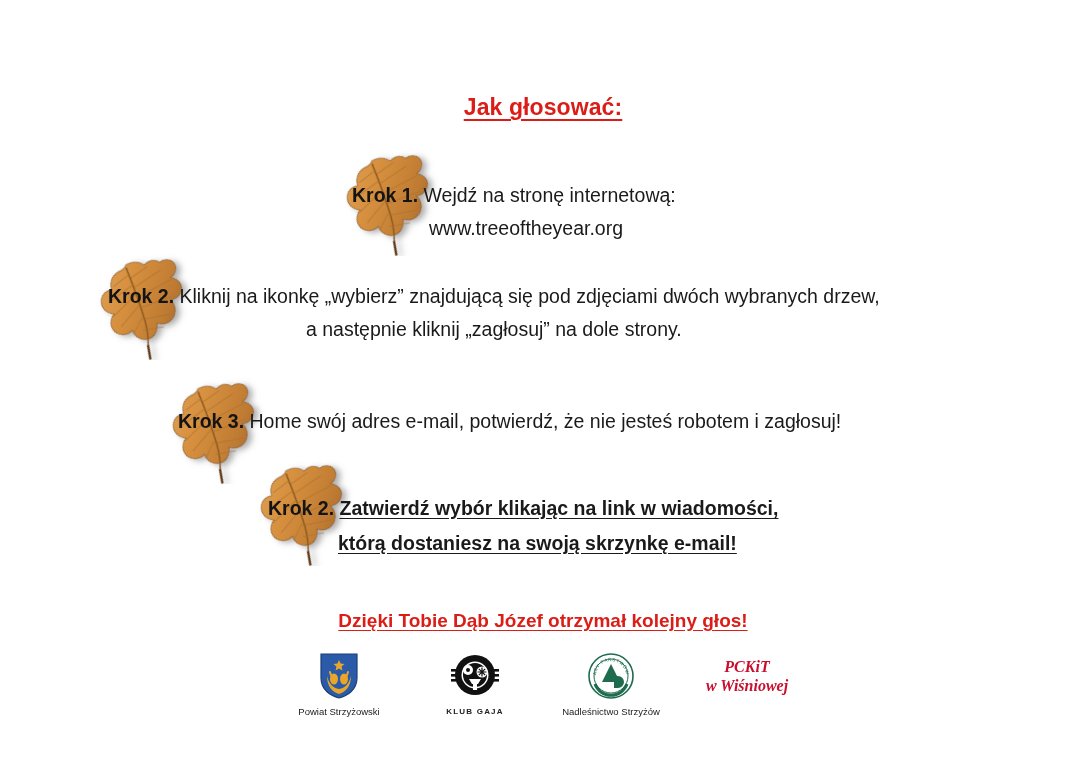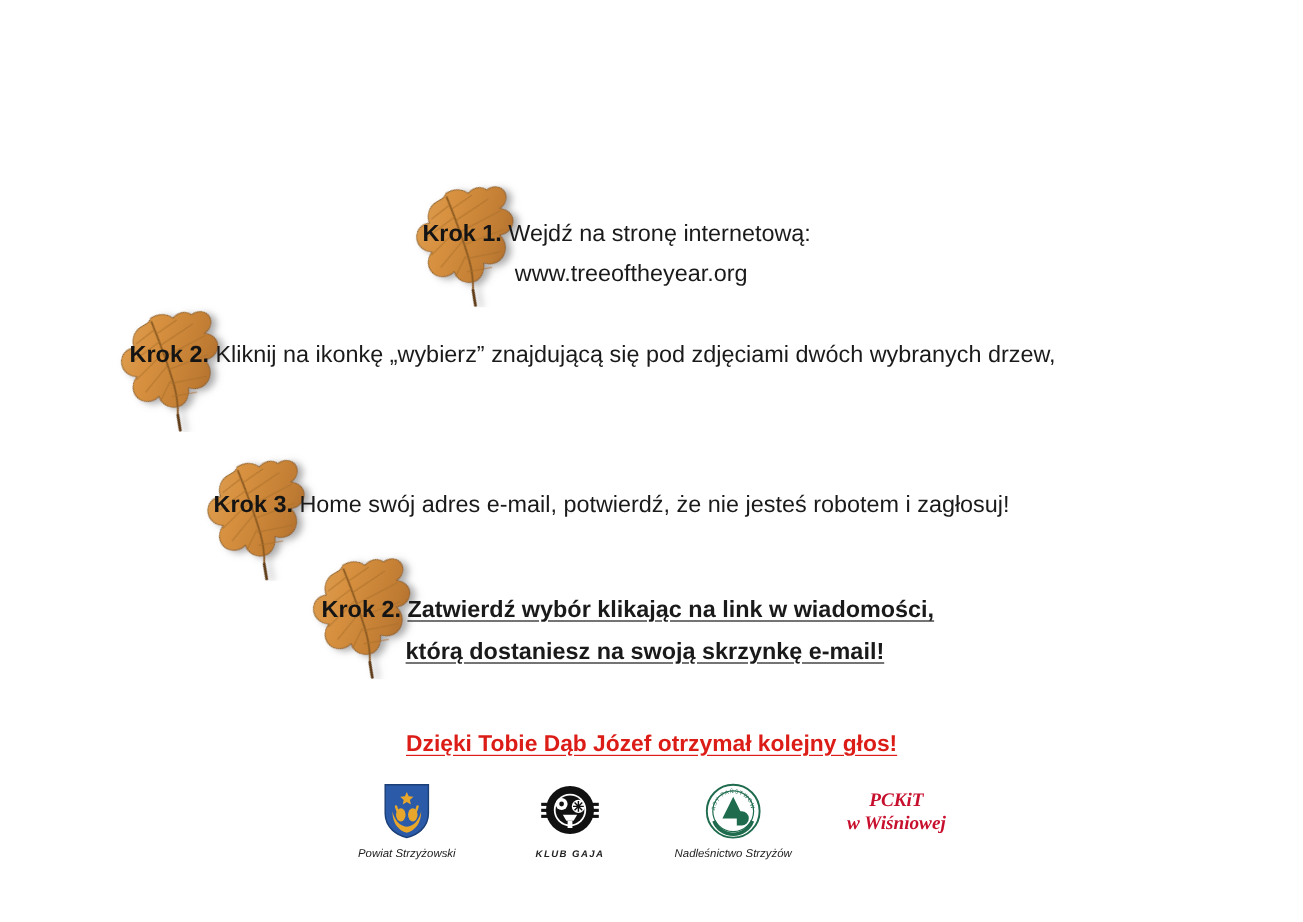--- a/index.html
+++ b/index.html
@@ -125,34 +125,34 @@
     align-items: center;
     justify-content: center;
   }
   .logo-caption {
     margin-top: 4px;
     font-size: 9.5px;
     color: #222;
     text-align: center;
     line-height: 11px;
     white-space: nowrap;
-    font-style: italic;
   }
   .logo-caption.tiny {
     font-size: 8px;
     letter-spacing: 1.2px;
     font-weight: bold;
   }
   .logo.nocap .logo-caption { visibility: hidden; }
 </style>
 </head>
 <body>
 
 <div class="page">
 
+  <div class="doc-title">Jak głosować:</div>
 
   <div class="step" id="step-1">
     <svg class="step-leaf" viewBox="0 0 120 110" aria-hidden="true">
       <defs>
         <linearGradient id="leafGrad1" x1="0" y1="0" x2="1" y2="1">
           <stop offset="0%" stop-color="#E0A255"></stop>
           <stop offset="35%" stop-color="#D68F3E"></stop>
           <stop offset="70%" stop-color="#C07C33"></stop>
           <stop offset="100%" stop-color="#9E6226"></stop>
         </linearGradient>
@@ -213,20 +213,21 @@
                  C53 8 57 9 60 6 Z" fill="url(#leafGrad1)" stroke="#8a5b22" stroke-width="0.8"></path>
         <path d="M59 9 C56 26 52 46 47 64 C44 74 40 82 36 88" stroke="#8B5A22" stroke-width="1.6" fill="none" stroke-linecap="round"></path>
         <path d="M57 20 L78 19 M55 30 L88 29 M52 40 L92 43 M49 51 L85 58 M45 62 L74 73 M40 72 L60 80" stroke="#A9702C" stroke-width="0.9" fill="none" opacity="0.75"></path>
         <path d="M58 16 L38 18 M56 27 L28 29 M53 37 L22 44 M50 48 L23 57 M46 60 L30 70" stroke="#A9702C" stroke-width="0.9" fill="none" opacity="0.75"></path>
         <path d="M36 88 L31 100" stroke="#5E3A14" stroke-width="2.4" fill="none" stroke-linecap="round"></path>
       </g>
     </svg>
     <div class="step-body">
       <span class="step-label">Krok 2.</span>
       <span class="step-text">Kliknij na ikonkę „wybierz” znajdującą się pod zdjęciami dwóch wybranych drzew,</span>
+      <span class="step-line2 step-text">a następnie kliknij „zagłosuj” na dole strony.</span>
     </div>
   </div>
 
   <div class="step" id="step-3">
     <svg class="step-leaf" viewBox="0 0 120 110" aria-hidden="true">
       <g filter="url(#leafShadow1)" transform="rotate(-32 60 55)">
         <path d="M60 6
                  C68 6 74 10 76 16
                  C82 14 89 16 91 22
                  C97 21 103 25 103 31

